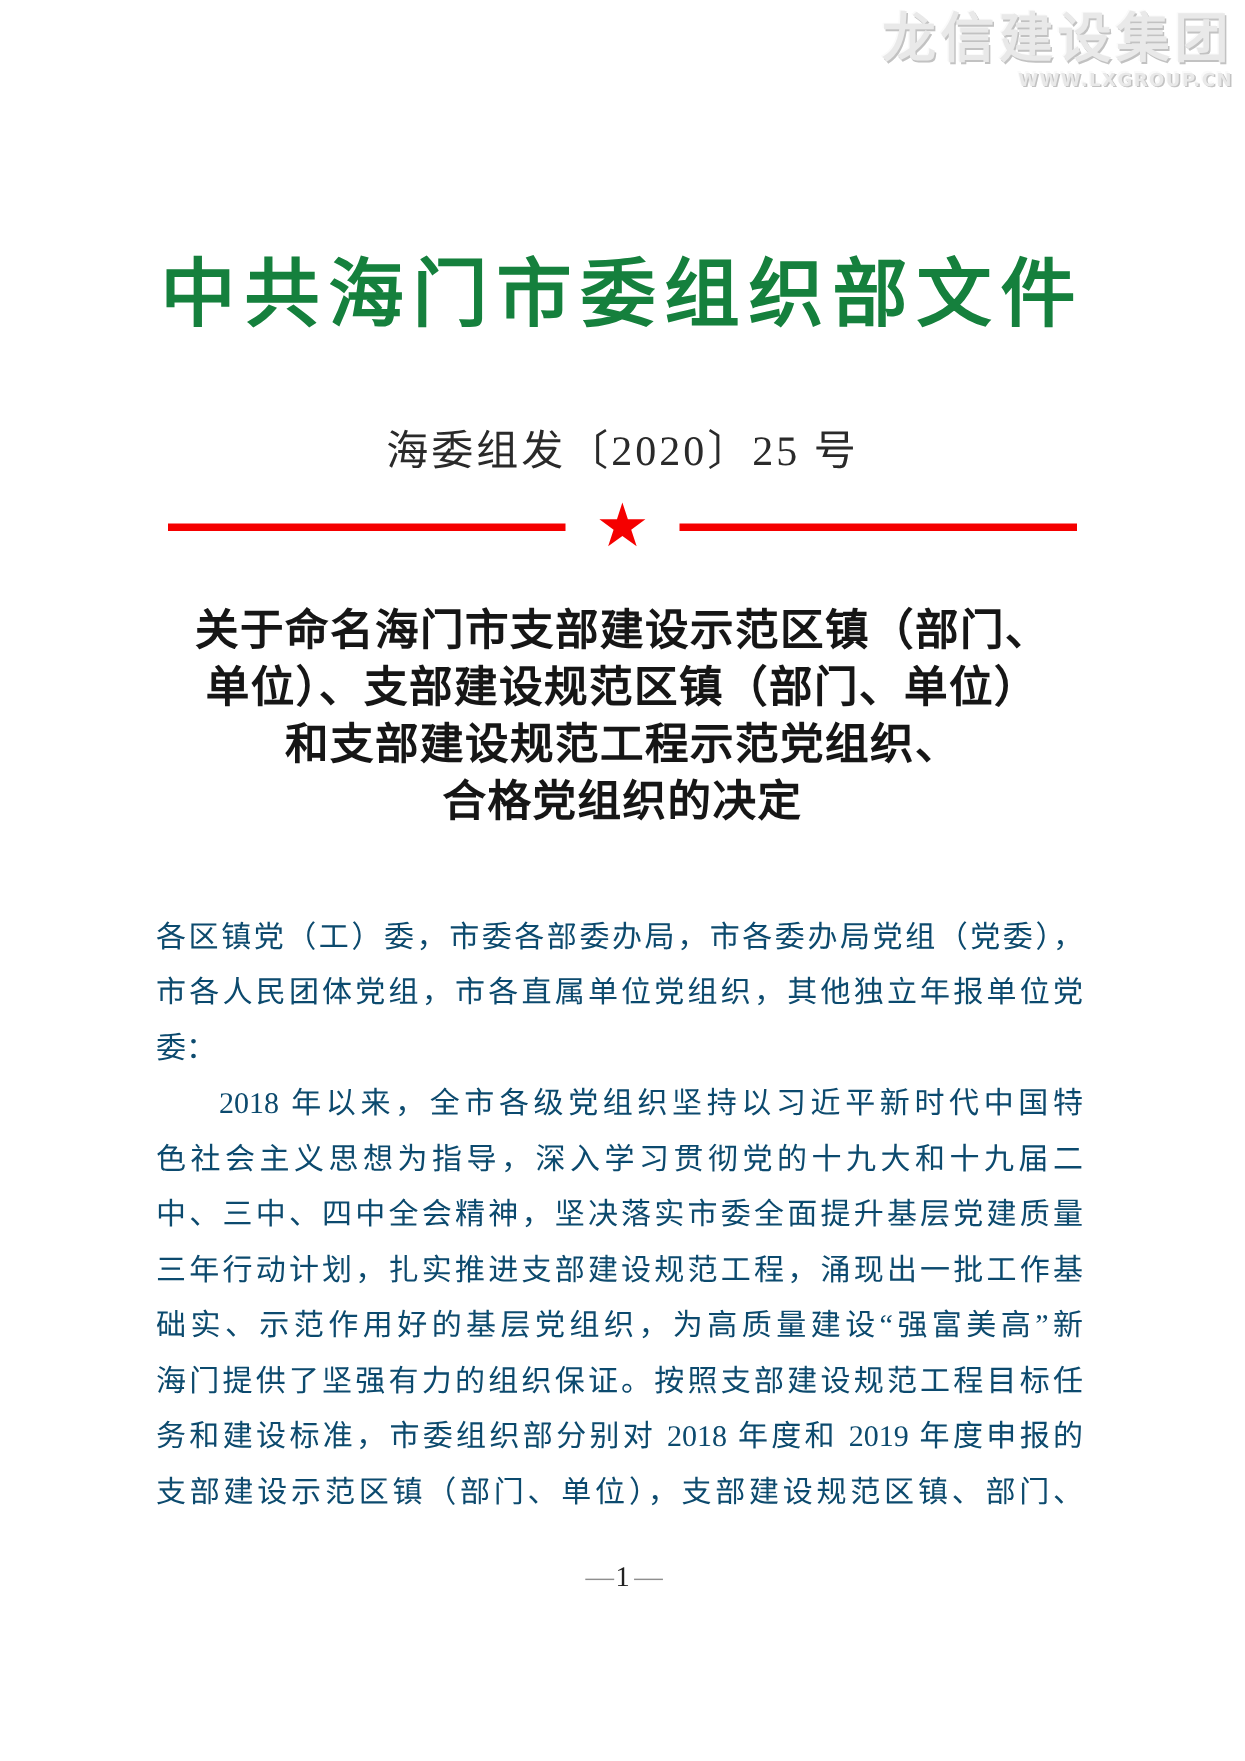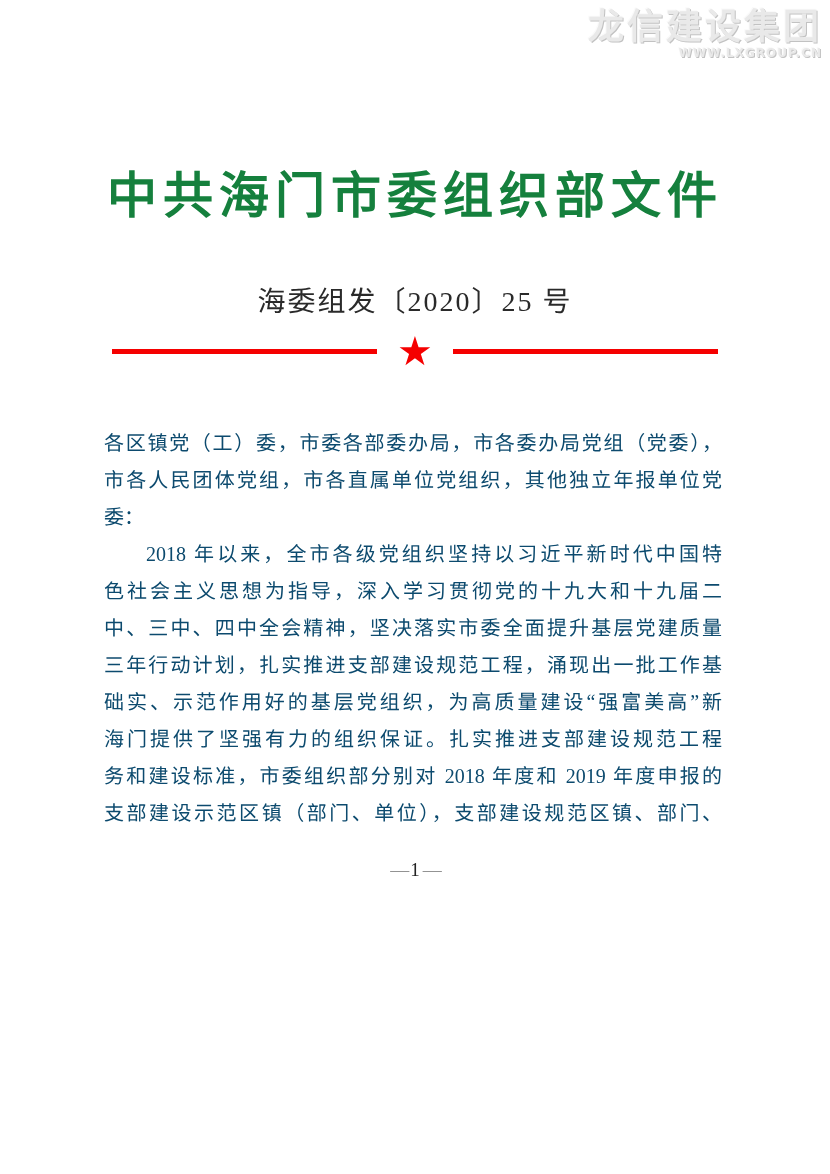--- a/index.html
+++ b/index.html
@@ -113,31 +113,37 @@
   <div class="doc-title">中共海门市委组织部文件</div>
 
   <div class="doc-number">海委组发〔2020〕25 号</div>
 
   <div class="rule-row">
     <div class="rule-seg"></div>
     <div class="star">★</div>
     <div class="rule-seg"></div>
   </div>
 
+  <div class="subject">
+    <div>关于命名海门市支部建设示范区镇（部门、</div>
+    <div>单位）、支部建设规范区镇（部门、单位）</div>
+    <div>和支部建设规范工程示范党组织、</div>
+    <div>合格党组织的决定</div>
+  </div>
 
   <div class="body-text">
     <div class="body-line">各区镇党（工）委，市委各部委办局，市各委办局党组（党委），</div>
     <div class="body-line">市各人民团体党组，市各直属单位党组织，其他独立年报单位党</div>
     <div class="body-line noslack">委：</div>
     <div class="body-line indent">2018 年以来，全市各级党组织坚持以习近平新时代中国特</div>
     <div class="body-line">色社会主义思想为指导，深入学习贯彻党的十九大和十九届二</div>
     <div class="body-line">中、三中、四中全会精神，坚决落实市委全面提升基层党建质量</div>
     <div class="body-line">三年行动计划，扎实推进支部建设规范工程，涌现出一批工作基</div>
     <div class="body-line">础实、示范作用好的基层党组织，为高质量建设“强富美高”新</div>
-    <div class="body-line">海门提供了坚强有力的组织保证。扎实推进支部建设规范工程</div>
+    <div class="body-line">海门提供了坚强有力的组织保证。按照支部建设规范工程目标任</div>
     <div class="body-line">务和建设标准，市委组织部分别对 2018 年度和 2019 年度申报的</div>
     <div class="body-line">支部建设示范区镇（部门、单位），支部建设规范区镇、部门、</div>
   </div>
 
   <div class="footer">
     <span class="dash">—</span><span class="num">1</span><span class="dash">—</span>
   </div>
 
 </div>
 

